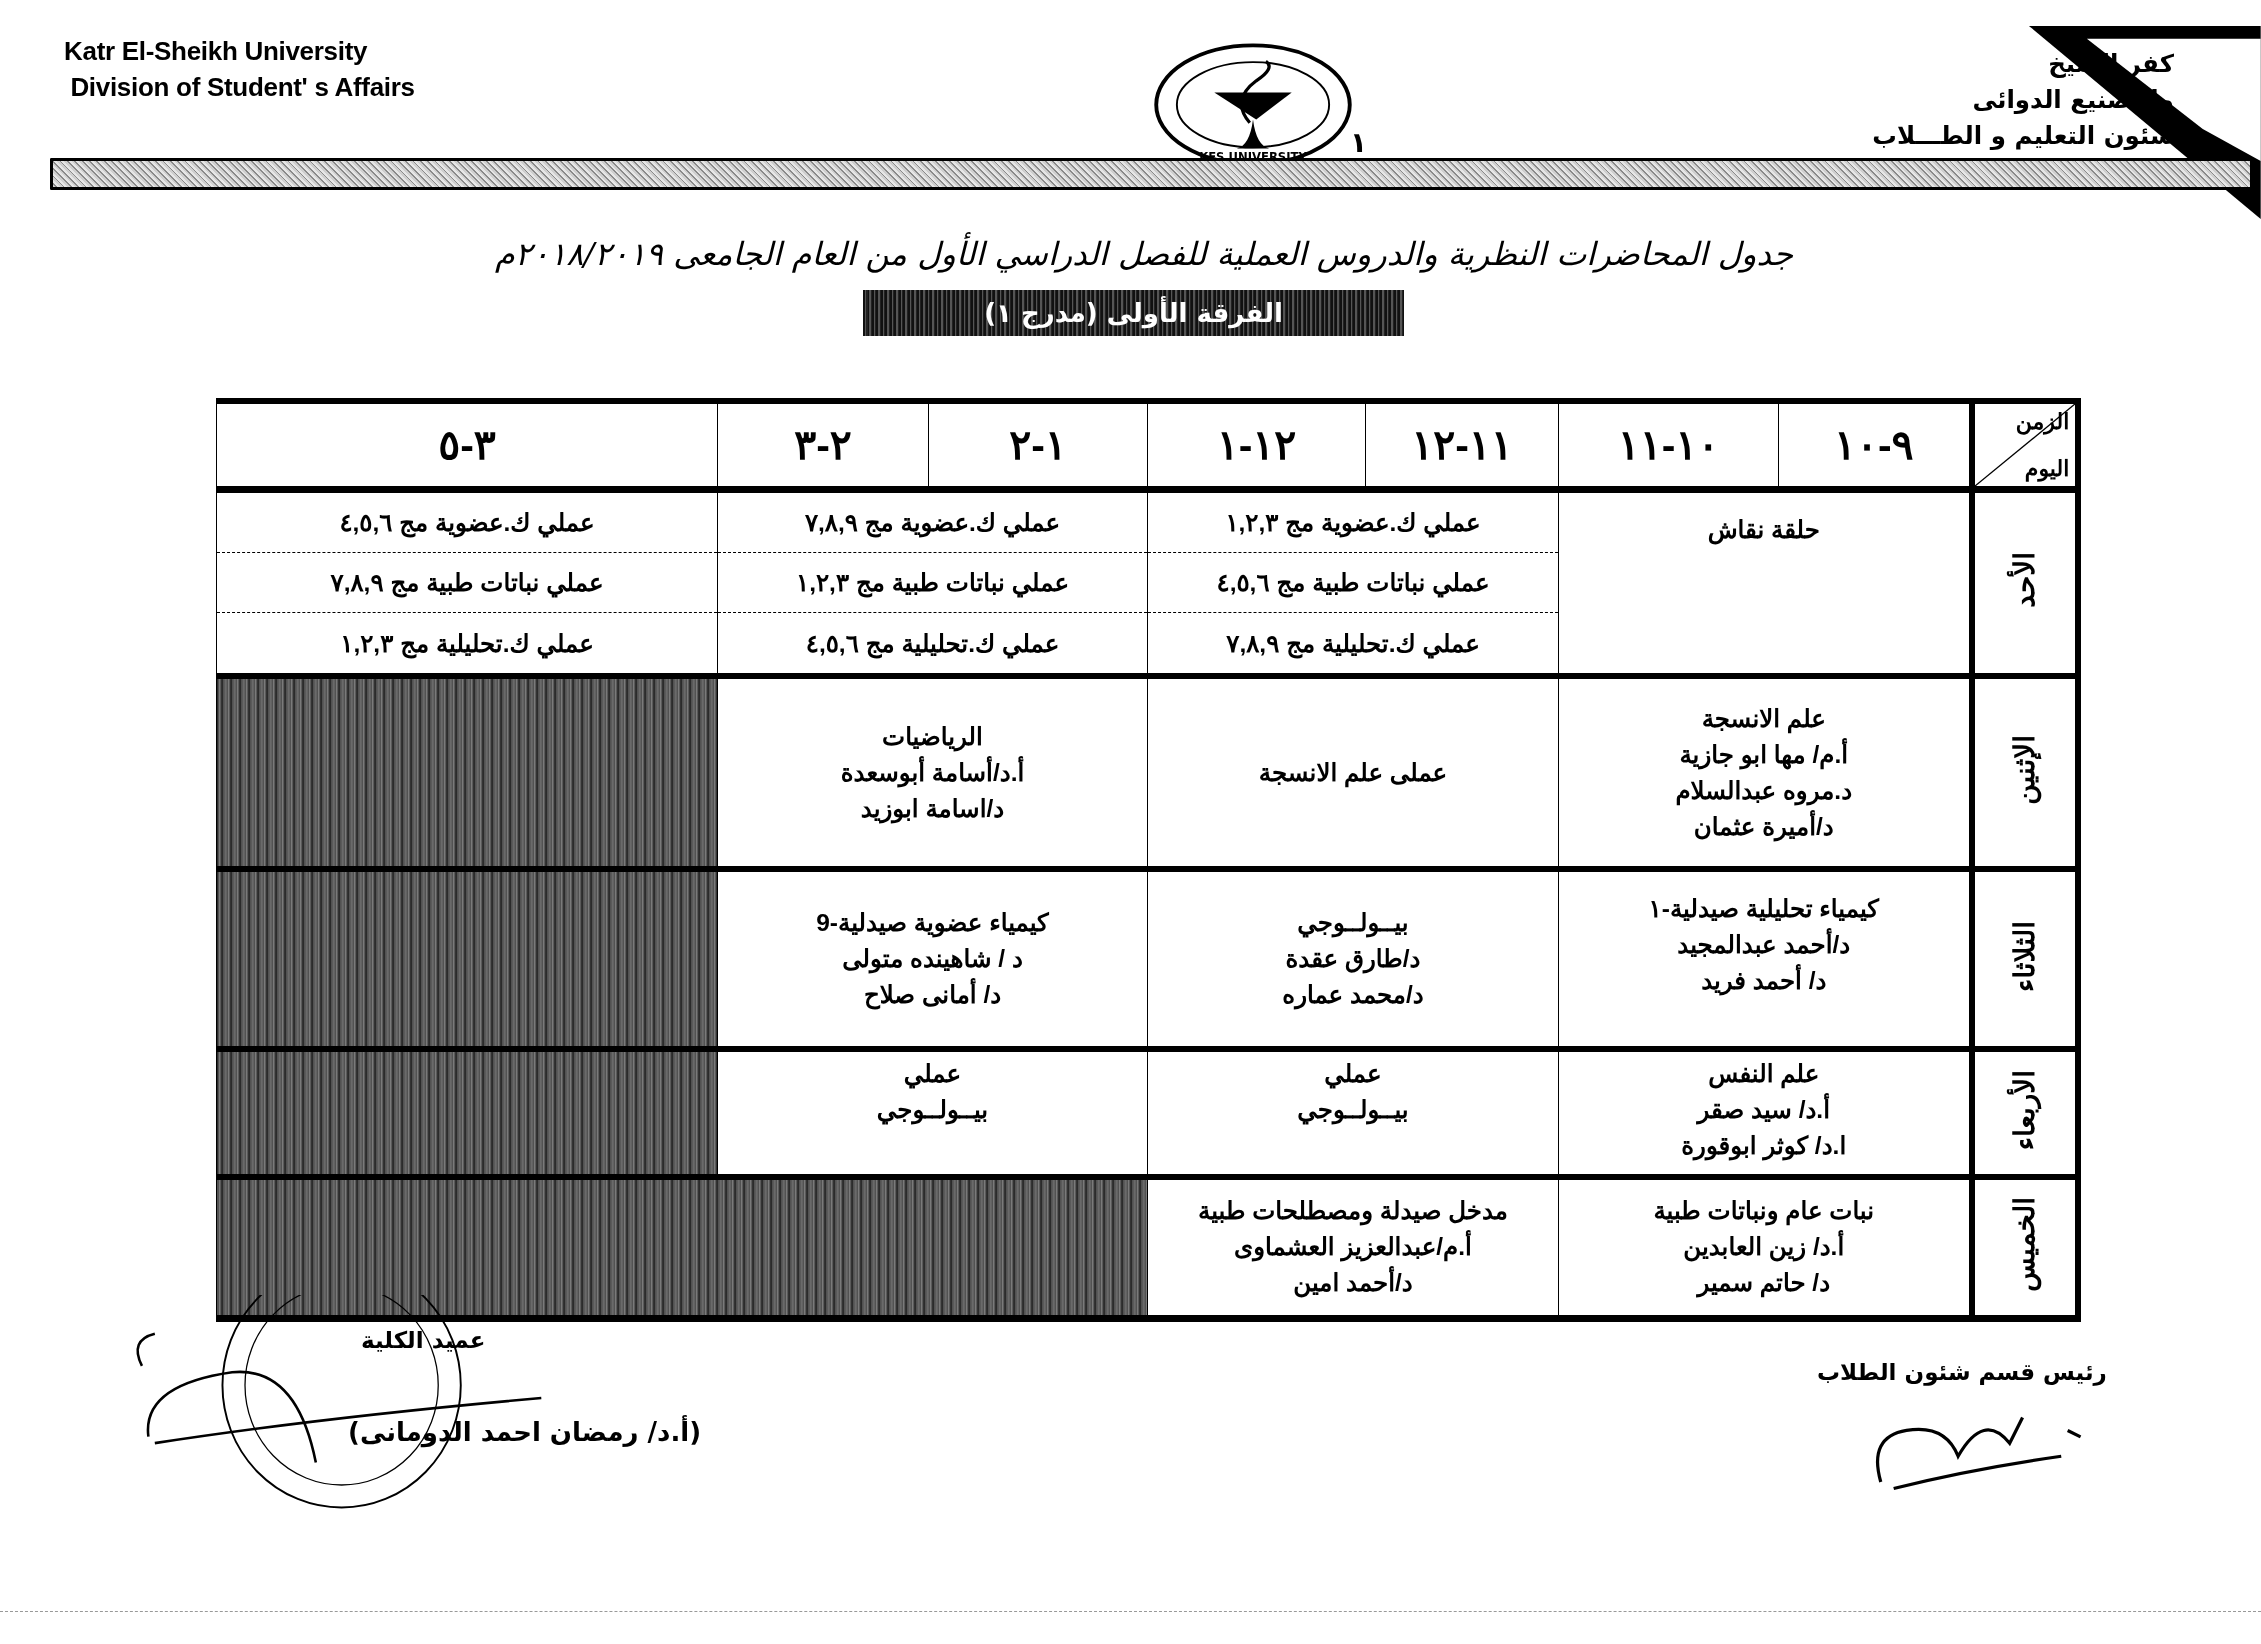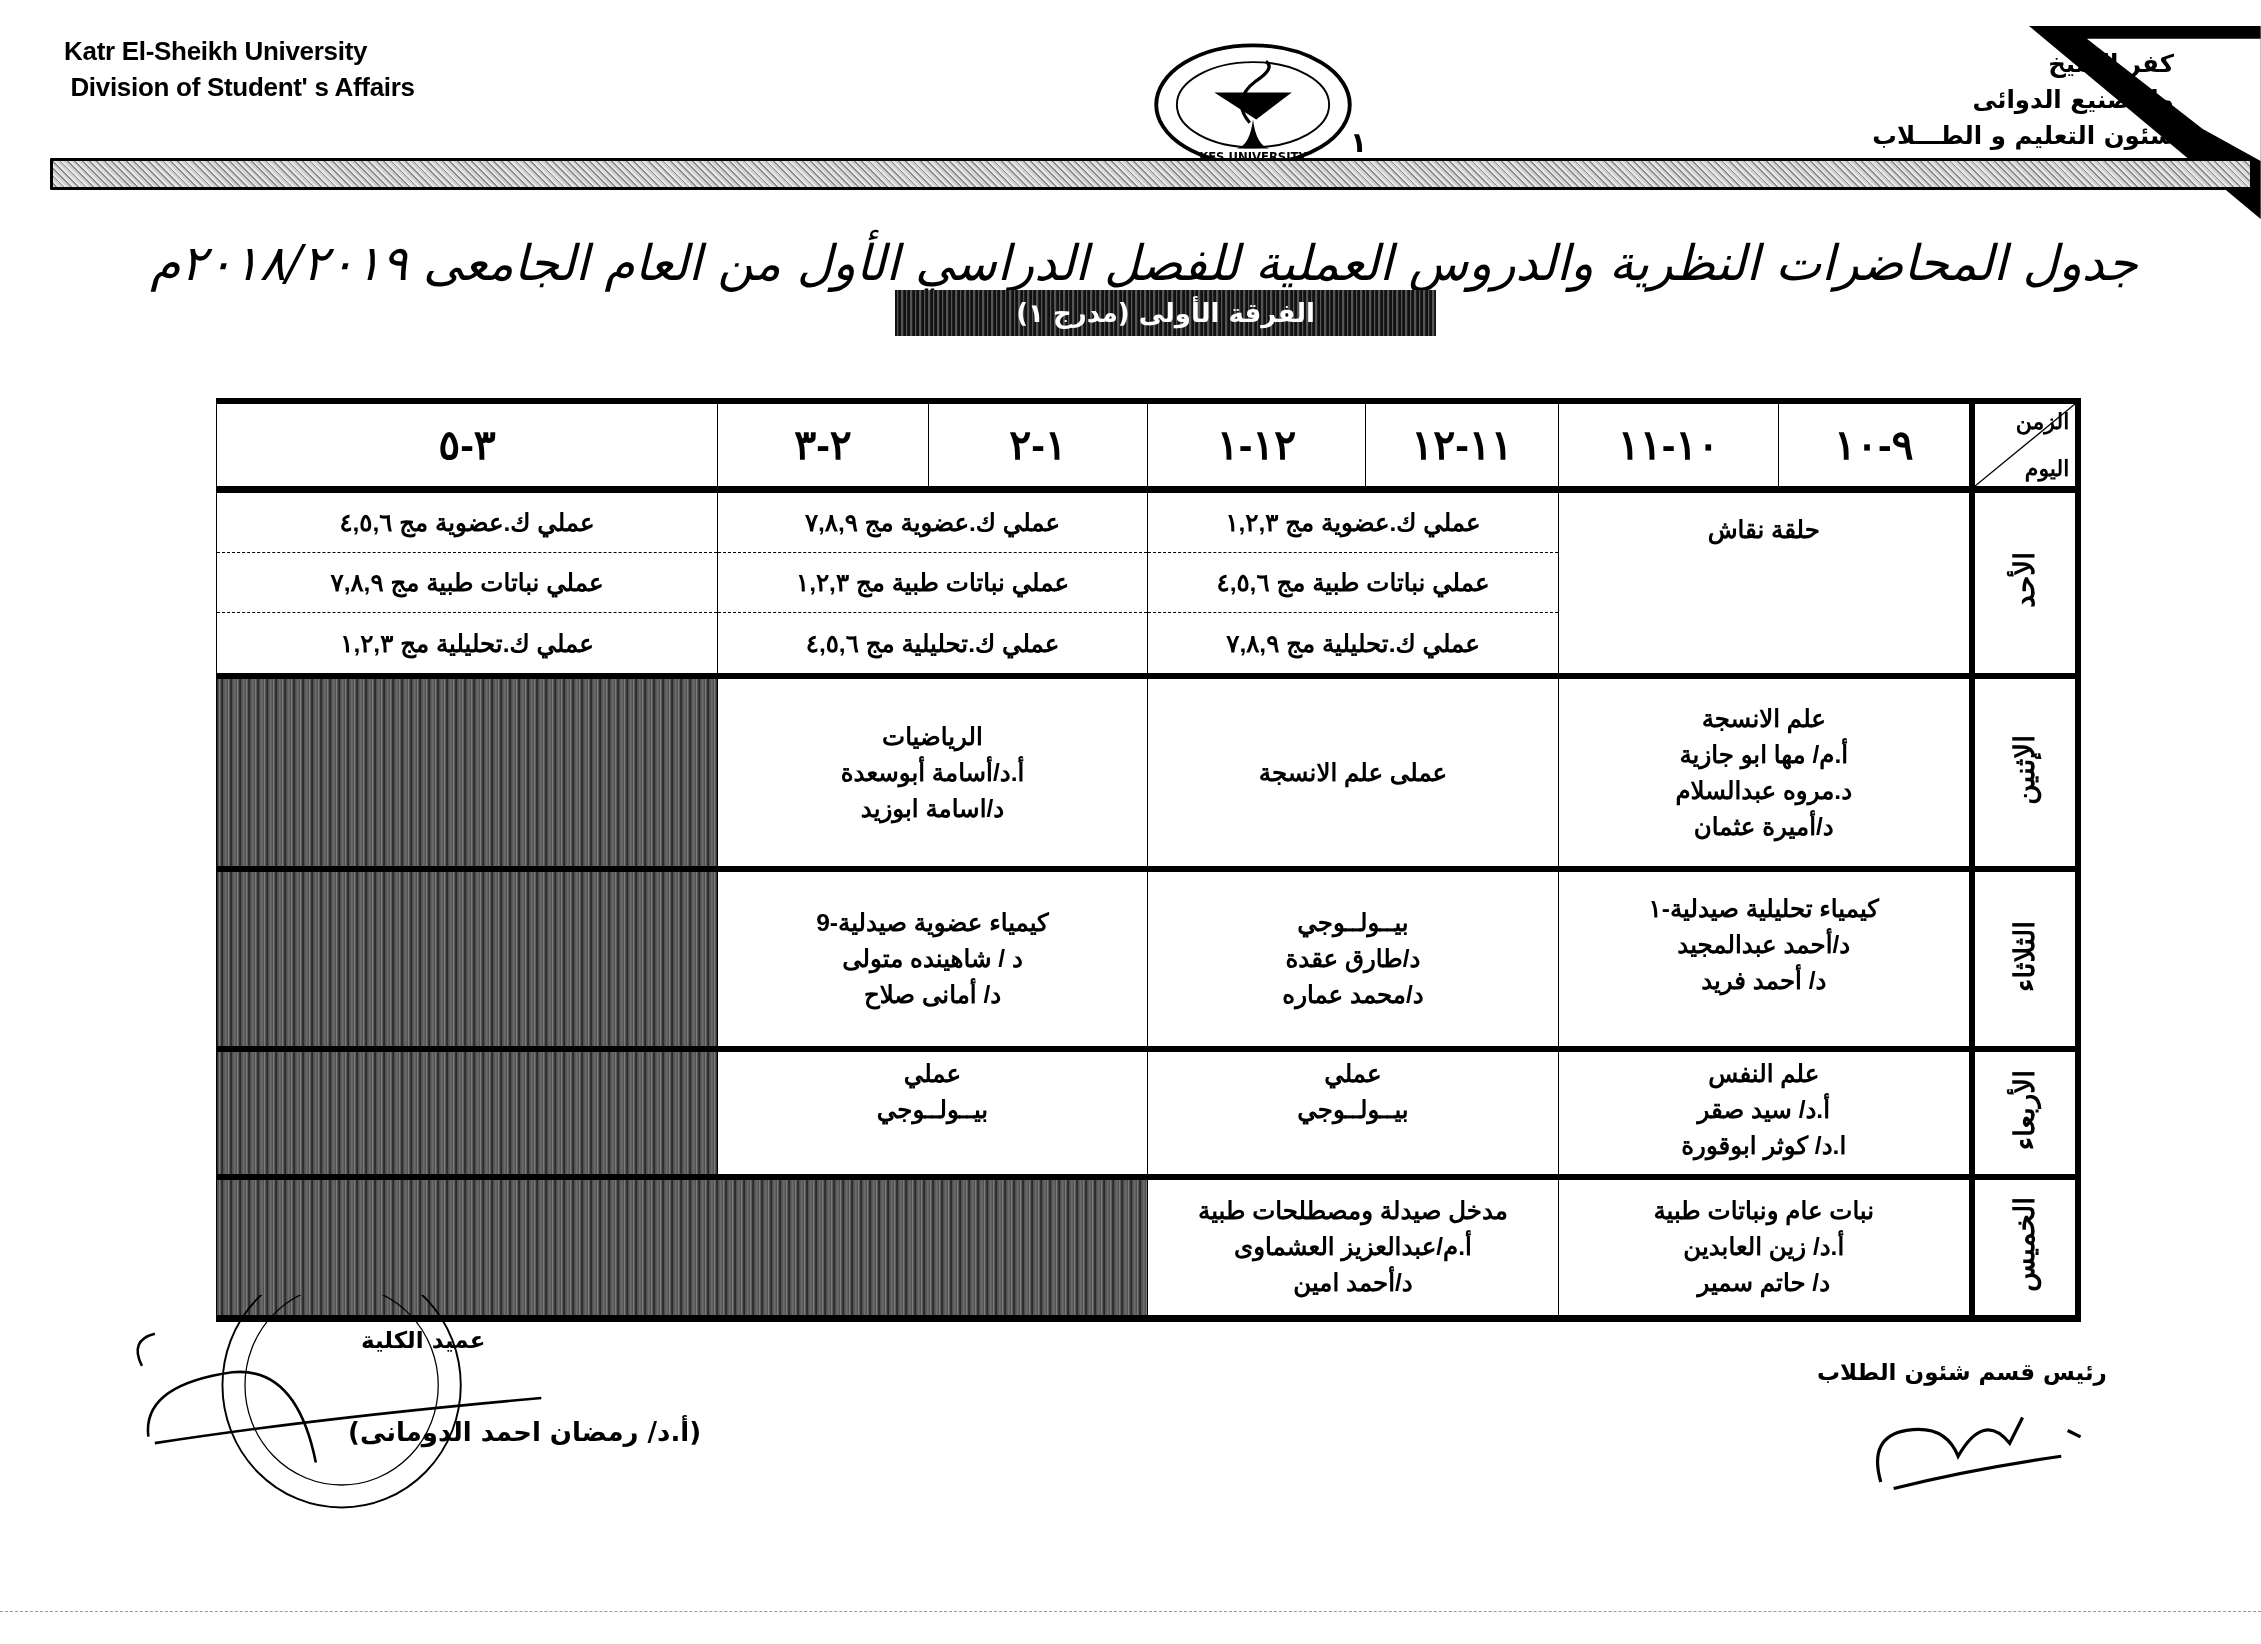--- a/index.html
+++ b/index.html
@@ -7,24 +7,24 @@
   .abs { position:absolute; }
   .en-head { left:64px; top:33px; font-family:"Liberation Sans", sans-serif; font-weight:bold; font-size:26px; line-height:36px; letter-spacing:-0.3px; }
   .en-head div:nth-child(2){ margin-left:6.4px; }
   .en-head div:nth-child(3){ margin-left:13px; }
   .ar-head { right:87px; top:46px; direction:rtl; text-align:right; font-family:"DejaVu Sans", sans-serif; font-weight:bold; font-size:24.5px; line-height:36px; }
   .corner-wedge { right:0; top:13px; width:271px; height:206px; }
   .logo { left:1153px; top:42px; width:200px; height:126px; }
   .page-num { left:1350px; top:126px; font-size:28px; font-weight:bold; }
   .banner { left:50px; top:158px; width:2203px; height:32px; border:3.9px solid #000; border-radius:1.3px;
     background: repeating-linear-gradient(45deg,#cfcfcf 0 1.9px,#8a8a8a 1.9px 3.2px,#e6e6e6 3.2px 5.2px); box-sizing:border-box; }
-  .title { left:97px; top:235px; width:2094px; text-align:center; direction:rtl; font-family:"DejaVu Serif", serif; font-style:italic; font-size:49px; letter-spacing:3.9px; }
+  .title { left:97px; top:235px; width:2094px; text-align:center; direction:rtl; font-family:"DejaVu Serif", serif; font-style:italic; font-size:32px; letter-spacing:3.9px; }
   .subtitle { left:863px; top:290px; width:541px; height:46px; background:
     repeating-linear-gradient(90deg,#111 0 1.9px,#555 1.9px 3.2px,#222 3.2px 4.5px); color:#fff; direction:rtl; text-align:center;
-    font-weight:bold; font-size:26px; line-height:46px; letter-spacing:2.6px;margin-left:32px; }
+    font-weight:bold; font-size:26px; line-height:46px; letter-spacing:2.6px; }
   table.sched { position:absolute; left:216px; top:398px; width:1862px; border-collapse:collapse; table-layout:fixed; direction:ltr; }
   table.sched td { border:1.9px solid #000; text-align:center; vertical-align:top; font-family:"Liberation Sans", sans-serif; font-weight:bold; font-size:24.5px; direction:rtl; padding:0; }
   table.sched tr.hdr td { height:82px; vertical-align:middle; font-size:41px; border-top:6.4px solid #000; border-bottom:7.7px solid #000; }
   table.sched td.daycell { border-left:6.4px solid #000; border-right:6.4px solid #000; vertical-align:middle; }
   table.sched td.shaded { background: repeating-linear-gradient(90deg,#2b2b2b 0 1.3px,#7a7a7a 1.3px 2.6px,#3a3a3a 2.6px 3.9px,#999 3.9px 4.5px); }
   .row-sun td { height:180px; }
   .row-mon td { height:187px; border-top:6.4px solid #000 !important; }
   .row-tue td { height:174px; border-top:6.4px solid #000 !important; }
   .row-wed td { height:122px; border-top:6.4px solid #000 !important; }
   .row-thu td { height:135px; border-top:6.4px solid #000 !important; border-bottom:7.7px solid #000 !important; }

